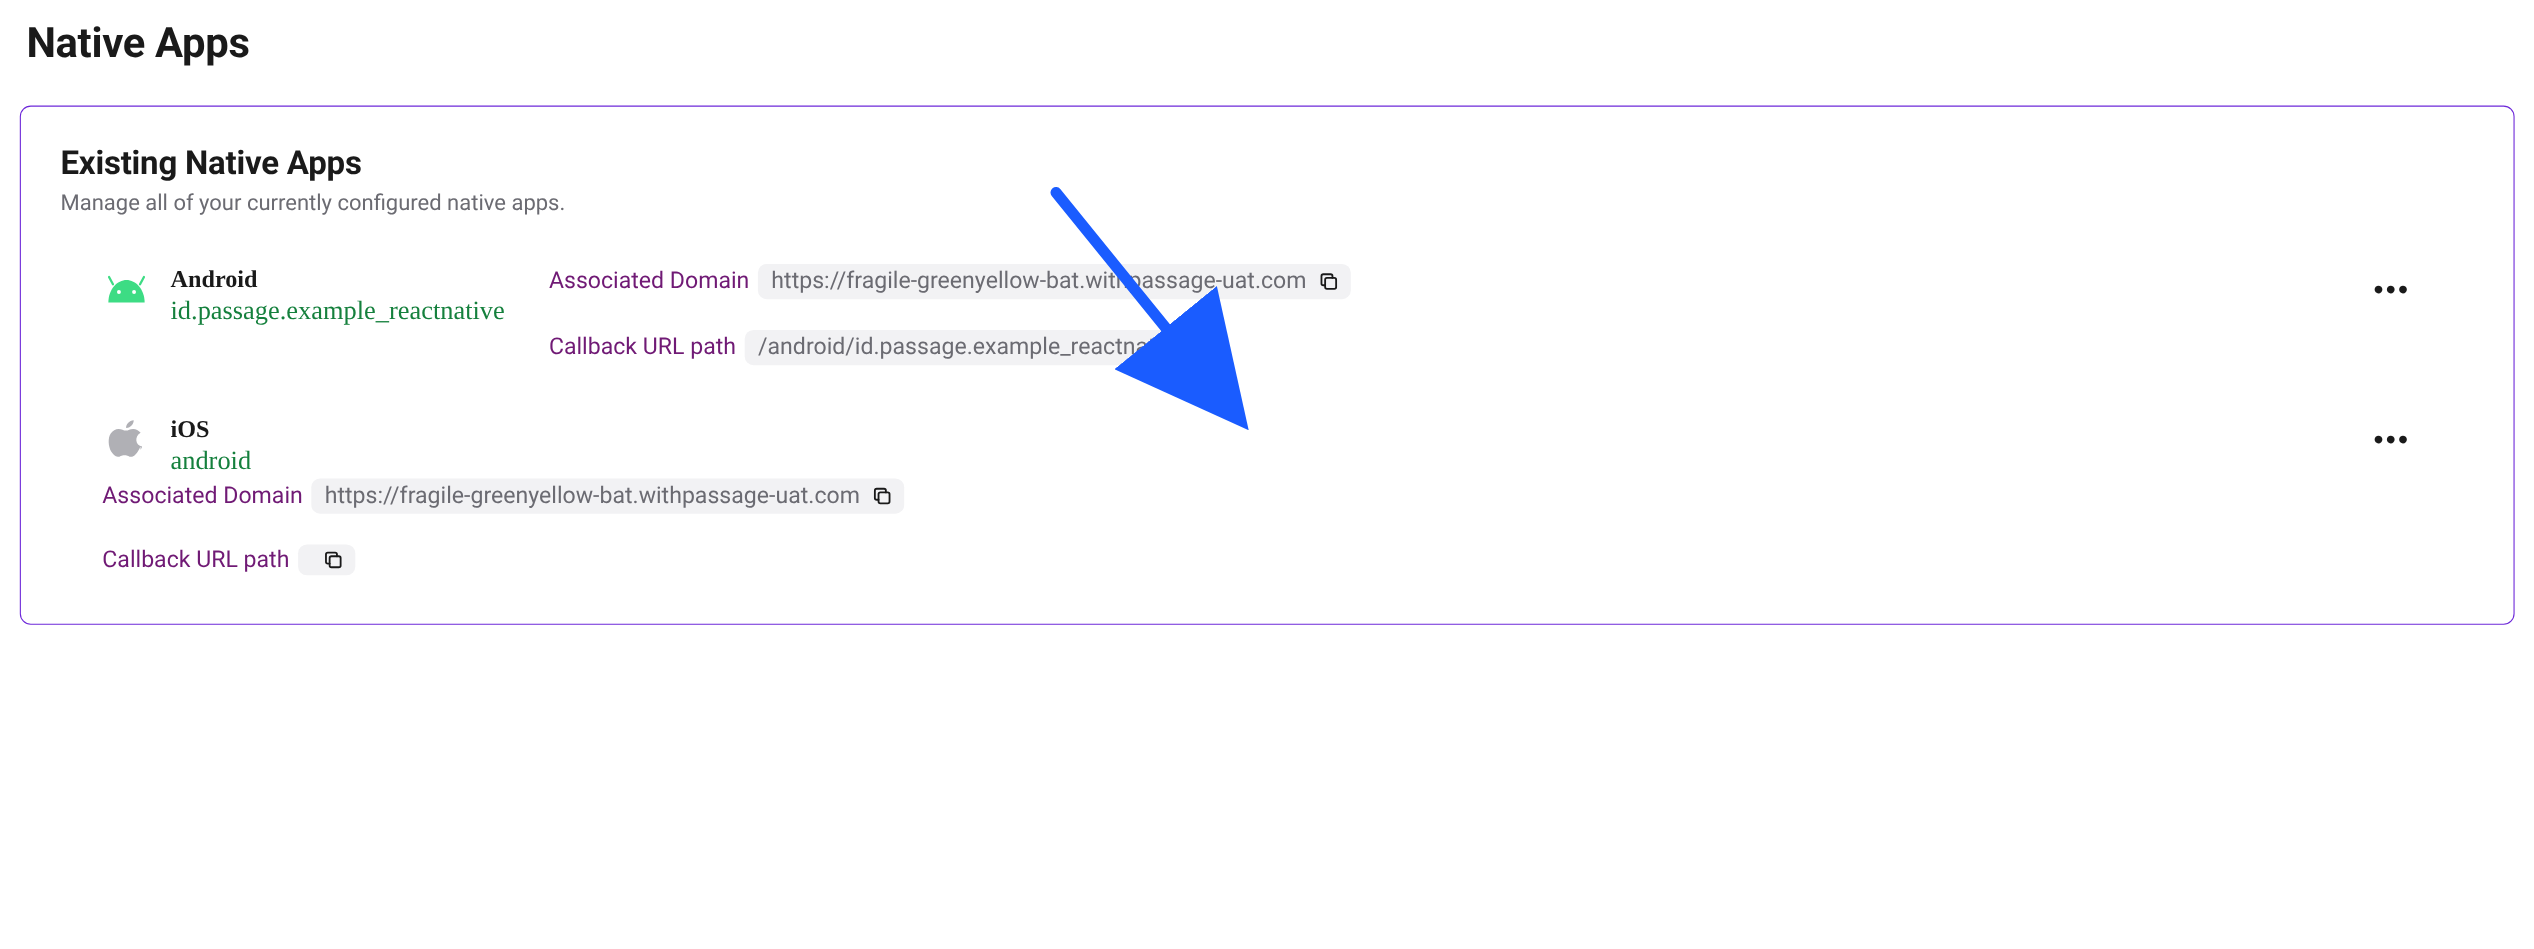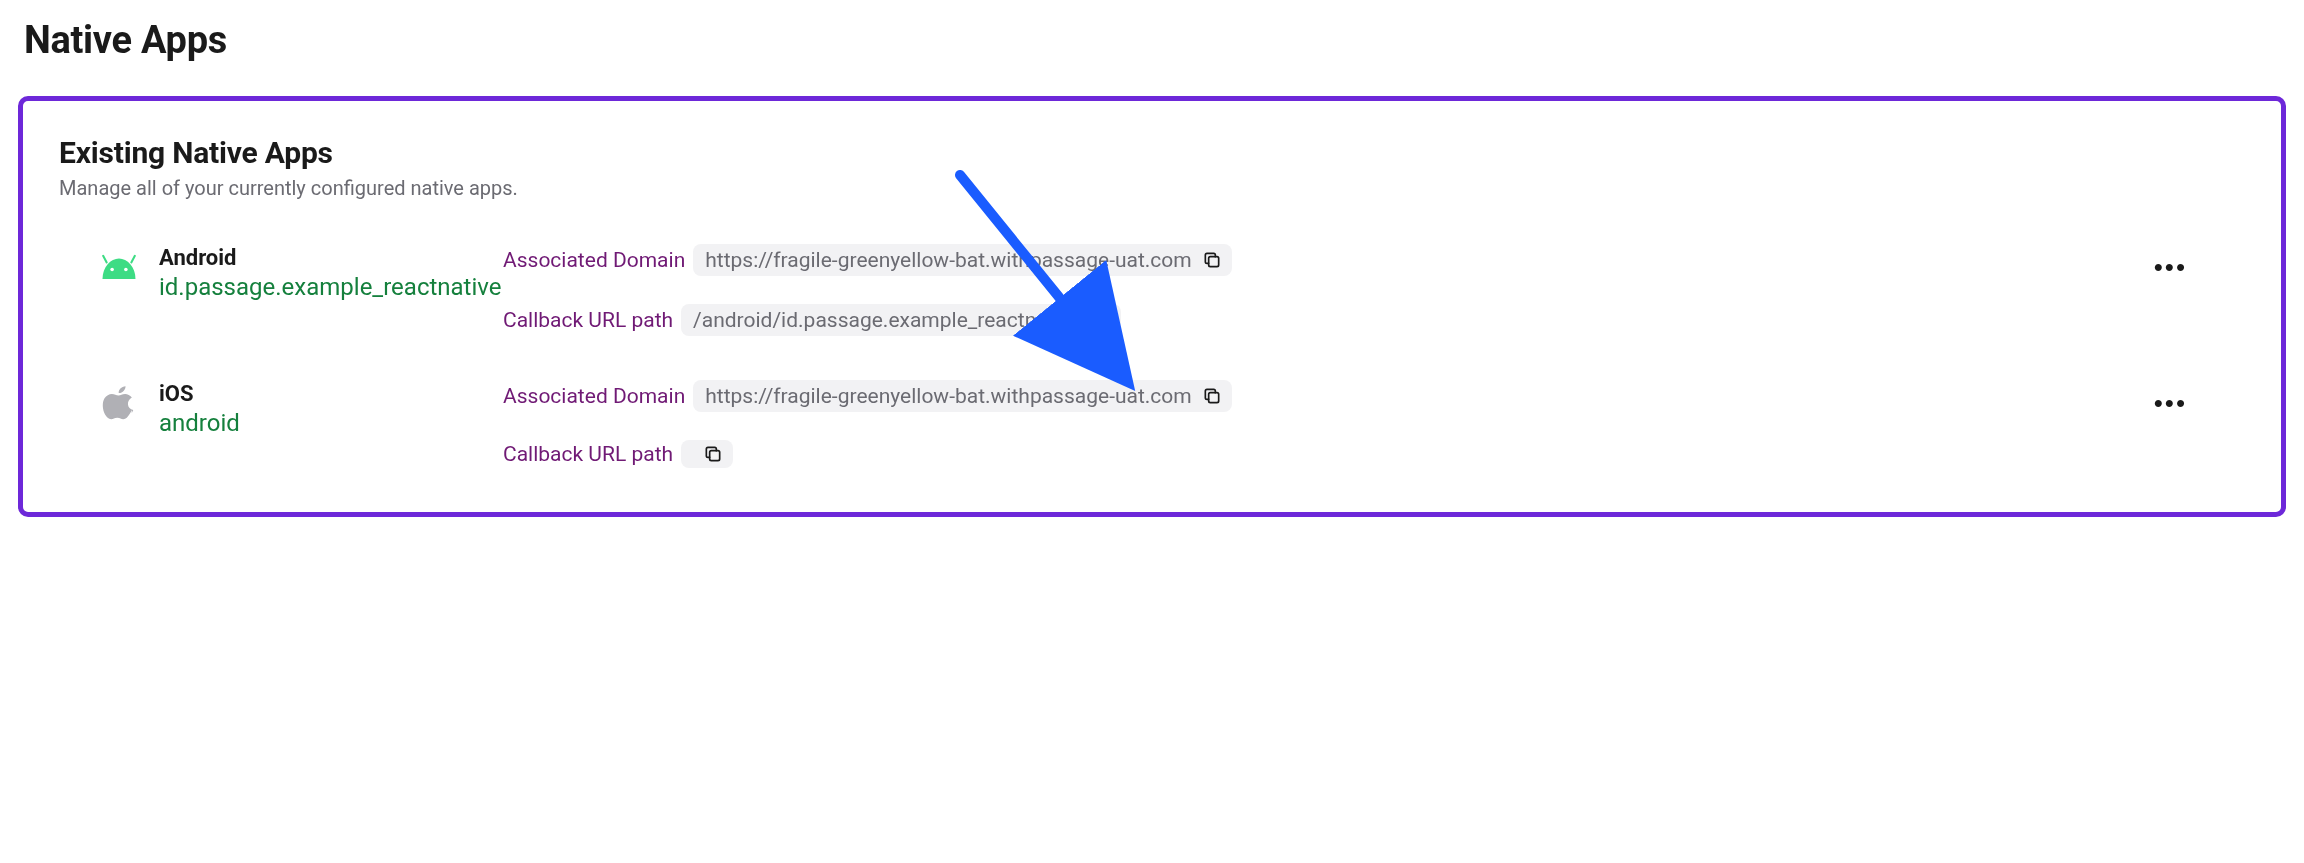--- a/index.html
+++ b/index.html
@@ -16,21 +16,21 @@
     padding: 18px 18px 20px 18px;
     position: relative;
   }
   .page-title {
     font-size: 38px;
     font-weight: 700;
     margin: 0 0 34px 6px;
     letter-spacing: -0.3px;
   }
   .card {
-    border: 5px solid #6d28d9;
+    border: 1px solid #6d28d9;
     border-radius: 10px;
     padding: 34px 36px 44px 36px;
     position: relative;
   }
   .card-title {
     font-size: 30px;
     font-weight: 700;
     margin: 0 0 6px 0;
     letter-spacing: -0.2px;
   }
@@ -39,26 +39,27 @@
     color: #6b6b72;
     margin: 0 0 44px 0;
   }
   .app-row {
     display: flex;
     align-items: flex-start;
     padding-left: 38px;
     margin-bottom: 44px;
     position: relative;
   }
-  .app-row:last-child { margin-bottom: 0; }
+  .app-row:last-child { margin-bottom: 0; flex-direction: column; }
   .app-main {
     display: flex;
     align-items: flex-start;
     min-width: 0;
     width: 406px;
+    font-family: Liberation Serif, serif;
   }
   .app-icon {
     width: 44px;
     height: 44px;
     flex: 0 0 44px;
     margin-right: 18px;
     display: flex;
     align-items: center;
     justify-content: center;
   }

